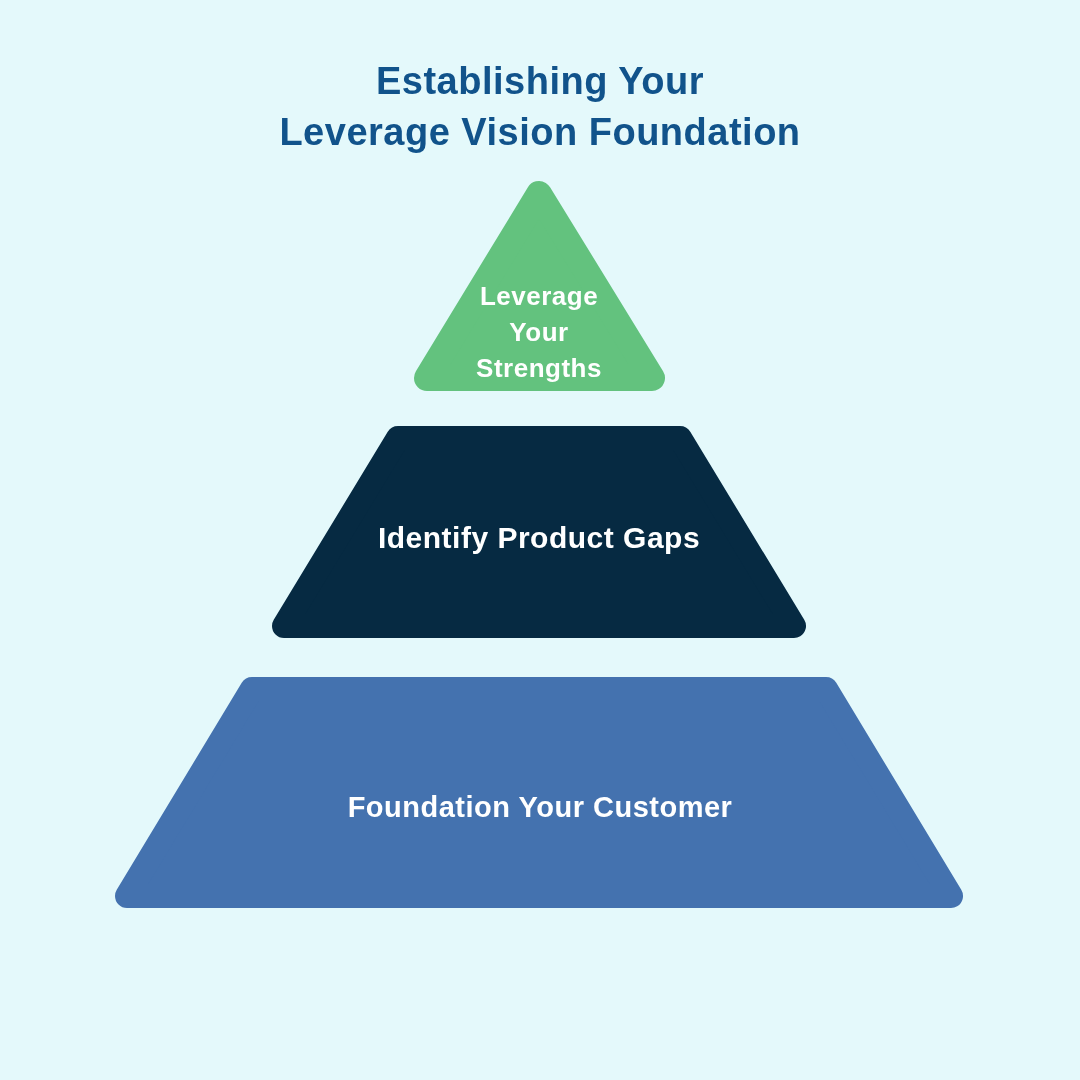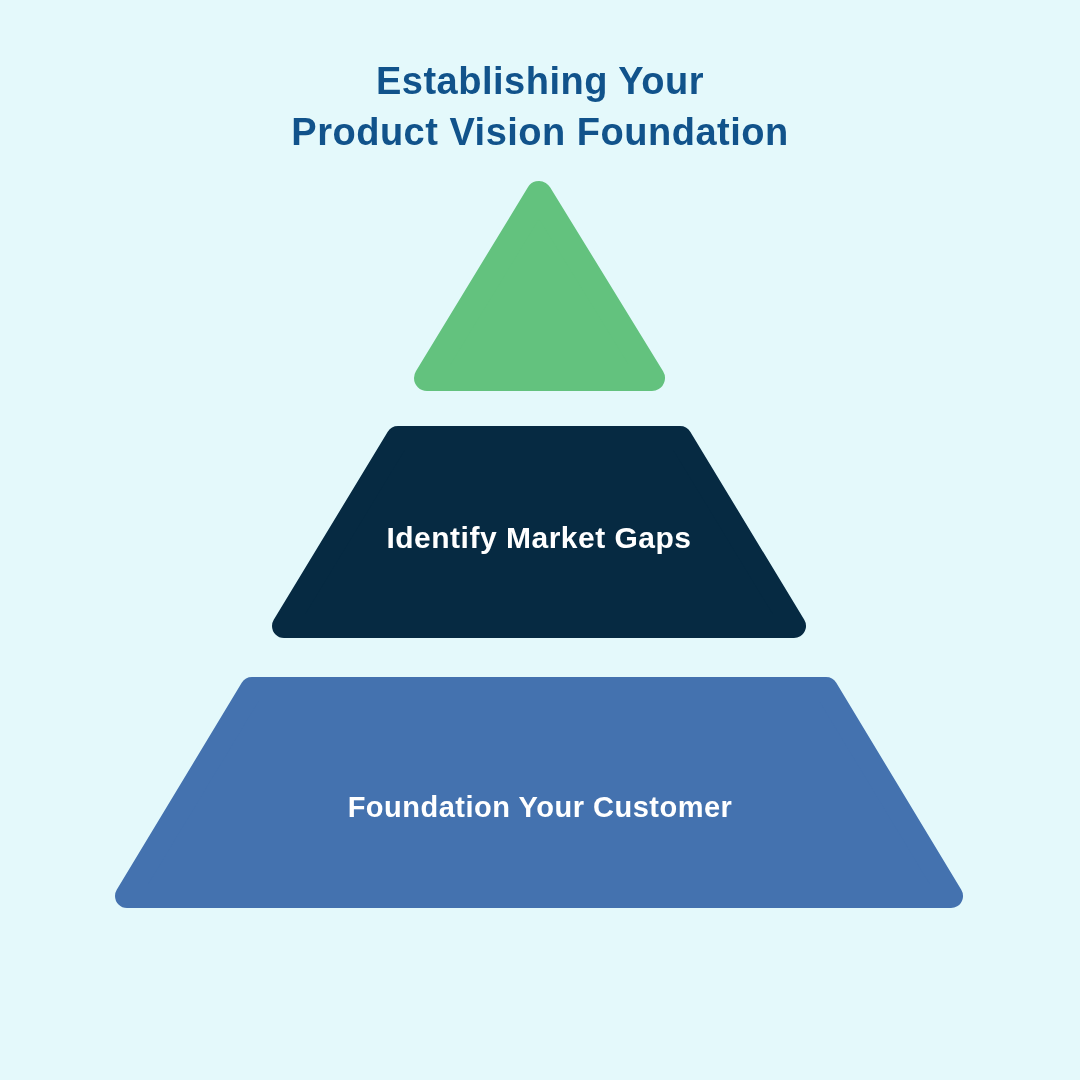--- a/index.html
+++ b/index.html
@@ -65,26 +65,29 @@
     font-size: 29px;
     line-height: 37px;
   }
 </style>
 </head>
 <body>
 
 <div class="canvas">
 
   <h1 class="title">Establishing Your
-Product Vision Foundation</h1>
+Leverage Vision Foundation</h1>
 
   <svg class="pyramid-svg" width="1080" height="1080" viewBox="0 0 1080 1080">
     <path d="M 539 194 L 652 378 L 427 378 Z" stroke-width="26" fill="#63c27e" stroke="#63c27e"></path>
     <path d="M 398 438 L 680 438 L 794 626 L 284 626 Z" stroke-width="24" fill="#062a42" stroke="#062a42"></path>
     <path d="M 252 689 L 826 689 L 951 896 L 127 896 Z" stroke-width="24" fill="#4472af" stroke="#4472af"></path>
   </svg>
 
+  <div class="level-label label-top">Leverage
+Your
+Strengths</div>
 
-  <div class="level-label label-middle">Identify Market Gaps</div>
+  <div class="level-label label-middle">Identify Product Gaps</div>
 
   <div class="level-label label-bottom">Foundation Your Customer</div>
 
 </div>
 
 </body></html>

